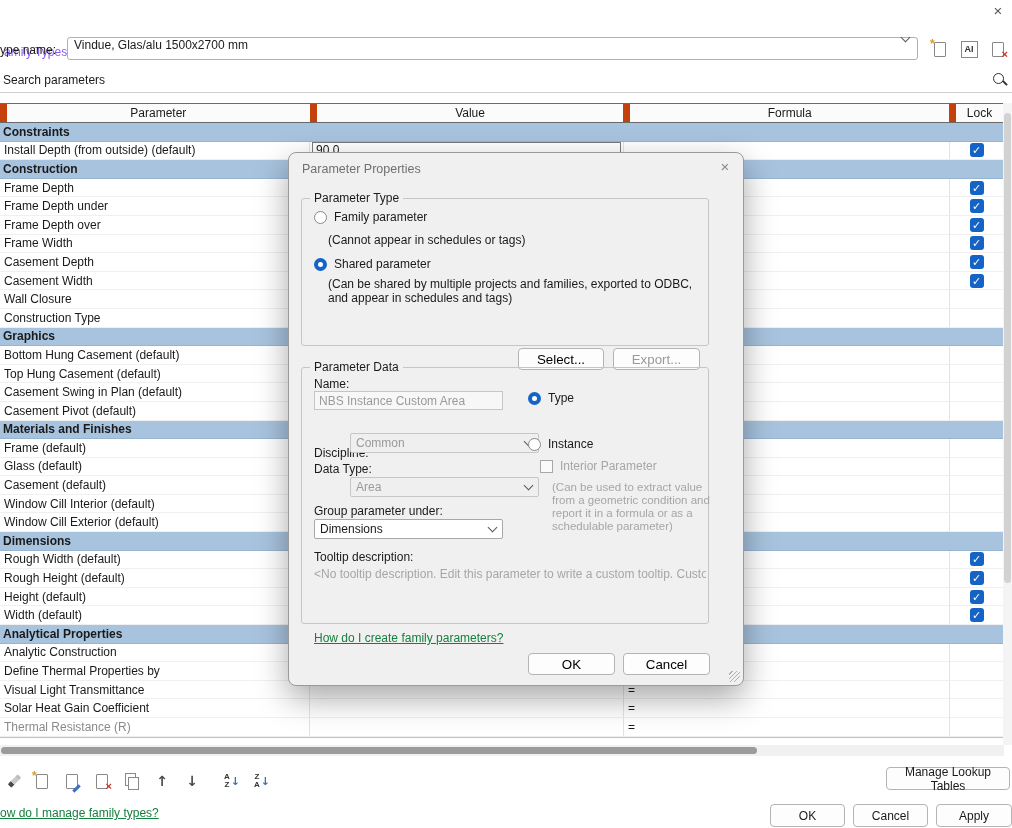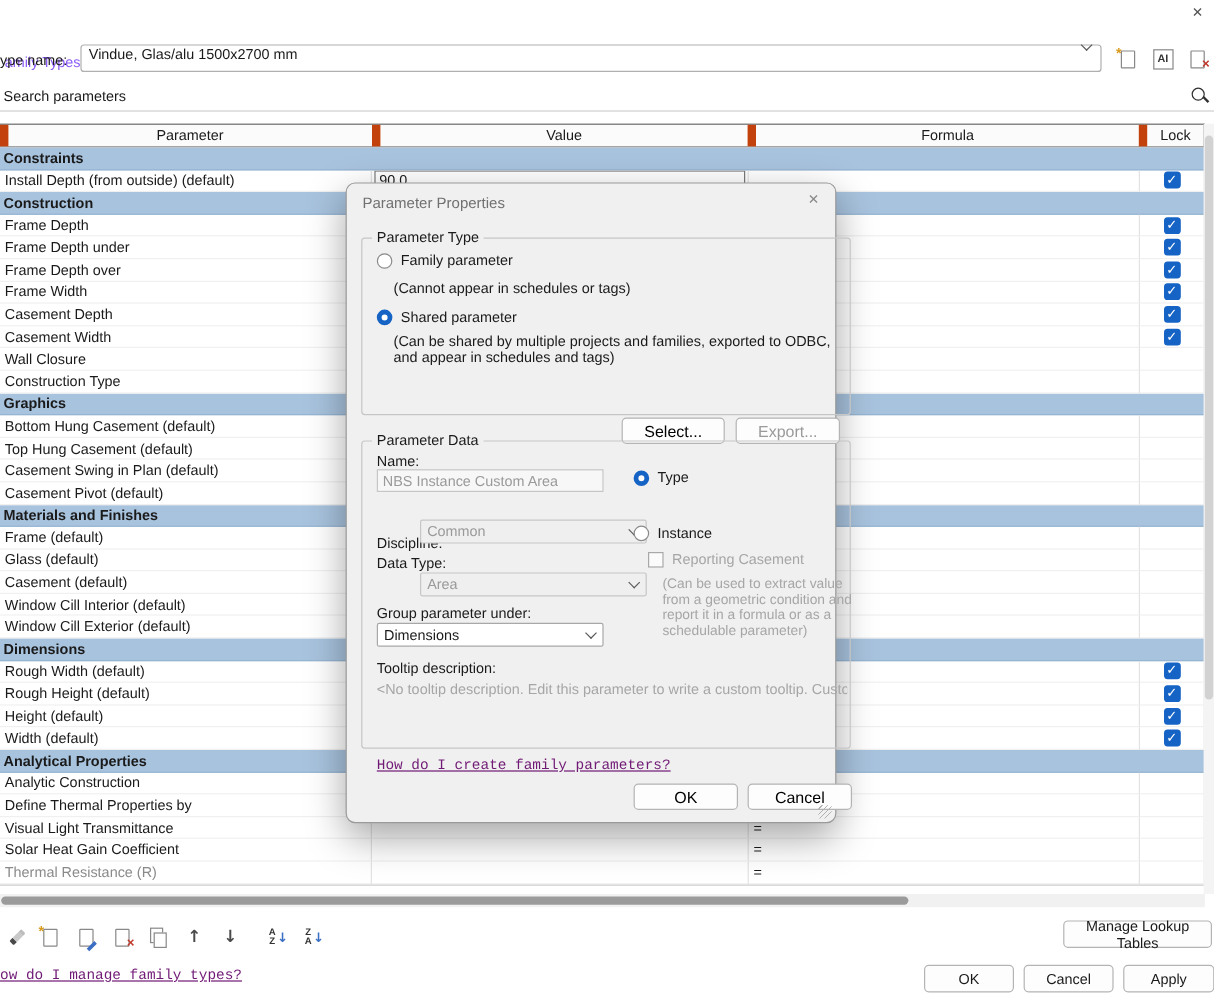--- a/index.html
+++ b/index.html
@@ -64,25 +64,25 @@
   .sort-ic{display:flex;align-items:center;gap:1px;}
   .ltrs{font-size:8px;line-height:8px;font-weight:bold;color:#333;text-align:center;}
   .sarrow{font-size:11px;color:#3a6fc4;font-weight:bold;font-family:"DejaVu Sans",sans-serif;}
 
   
   .btn{position:absolute;background:#fdfdfd;border:1px solid #b4b4b4;border-radius:4px;font-family:inherit;font-size:12px;color:#1a1a1a;display:flex;align-items:center;justify-content:center;cursor:pointer;}
   .btn.mlt{left:886px;top:767px;width:124px;height:23px;}
   .btn.ok-main{left:770px;top:804px;width:75px;height:23px;}
   .btn.cancel-main{left:853px;top:804px;width:75px;height:23px;}
   .btn.apply-main{left:936px;top:804px;width:76px;height:23px;}
-  .help-link{color:#701a75;text-decoration:underline;cursor:pointer;display:inline-block;font-family:Liberation Mono, monospace;}
+  .help-link{color:#15803d;text-decoration:underline;cursor:pointer;display:inline-block;}
   .main-help{position:absolute;left:0;top:806px;}
 
   
-  .modal{position:absolute;left:288px;top:152px;width:409px;height:534px;background:#f0f0f0;border:1px solid #9a9a9a;border-radius:8px;box-shadow:0 12px 32px rgba(0,0,0,.35);}
+  .modal{position:absolute;left:288px;top:152px;width:456px;height:534px;background:#f0f0f0;border:1px solid #9a9a9a;border-radius:8px;box-shadow:0 12px 32px rgba(0,0,0,.35);}
   .modal-title{position:absolute;left:13px;top:9px;color:#707070;font-size:12.5px;}
   .modal-close{position:absolute;right:8px;top:5px;font-size:15px;color:#8a8a8a;width:20px;text-align:center;cursor:pointer;}
   .groupbox{position:absolute;border:1px solid #c6c6c6;border-radius:3px;}
   .gb-label{position:absolute;top:-8px;left:8px;background:#f0f0f0;padding:0 4px;}
   .gb1{left:12px;top:45px;width:408px;height:148px;}
   .gb2{left:12px;top:214px;width:408px;height:257px;}
   .radio{display:inline-block;width:13px;height:13px;border-radius:50%;border:1px solid #8a8a8a;background:#fff;flex:0 0 auto;}
   .radio.on{border:4px solid #1563c5;}
   .radiorow{position:absolute;display:flex;align-items:center;gap:7px;}
   .m-note{position:absolute;line-height:14px;}
@@ -437,21 +437,21 @@
       <span class="radio"></span>
       <span>Instance</span>
     </div>
     <span class="m-label" style="left:25px;top:309px;">Data Type:</span>
     <div class="m-select disabled" style="left:25px;top:324px;">
       <span>Area</span>
       <span class="chev"></span>
     </div>
     <div class="radiorow" style="left:251px;top:306px;">
       <span class="ucheck"></span>
-      <span class="graytext">Reporting Casement</span>
+      <span class="graytext">Interior Parameter</span>
     </div>
     <div class="rep-note">(Can be used to extract value from a geometric condition and report it in a formula or as a schedulable parameter)</div>
     <span class="m-label" style="left:25px;top:351px;">Group parameter under:</span>
     <div class="m-select" style="left:25px;top:366px;">
       <span>Dimensions</span>
       <span class="chev"></span>
     </div>
     <span class="m-label" style="left:25px;top:397px;">Tooltip description:</span>
     <div class="tt-text">&lt;No tooltip description. Edit this parameter to write a custom tooltip. Custom</div>
 

